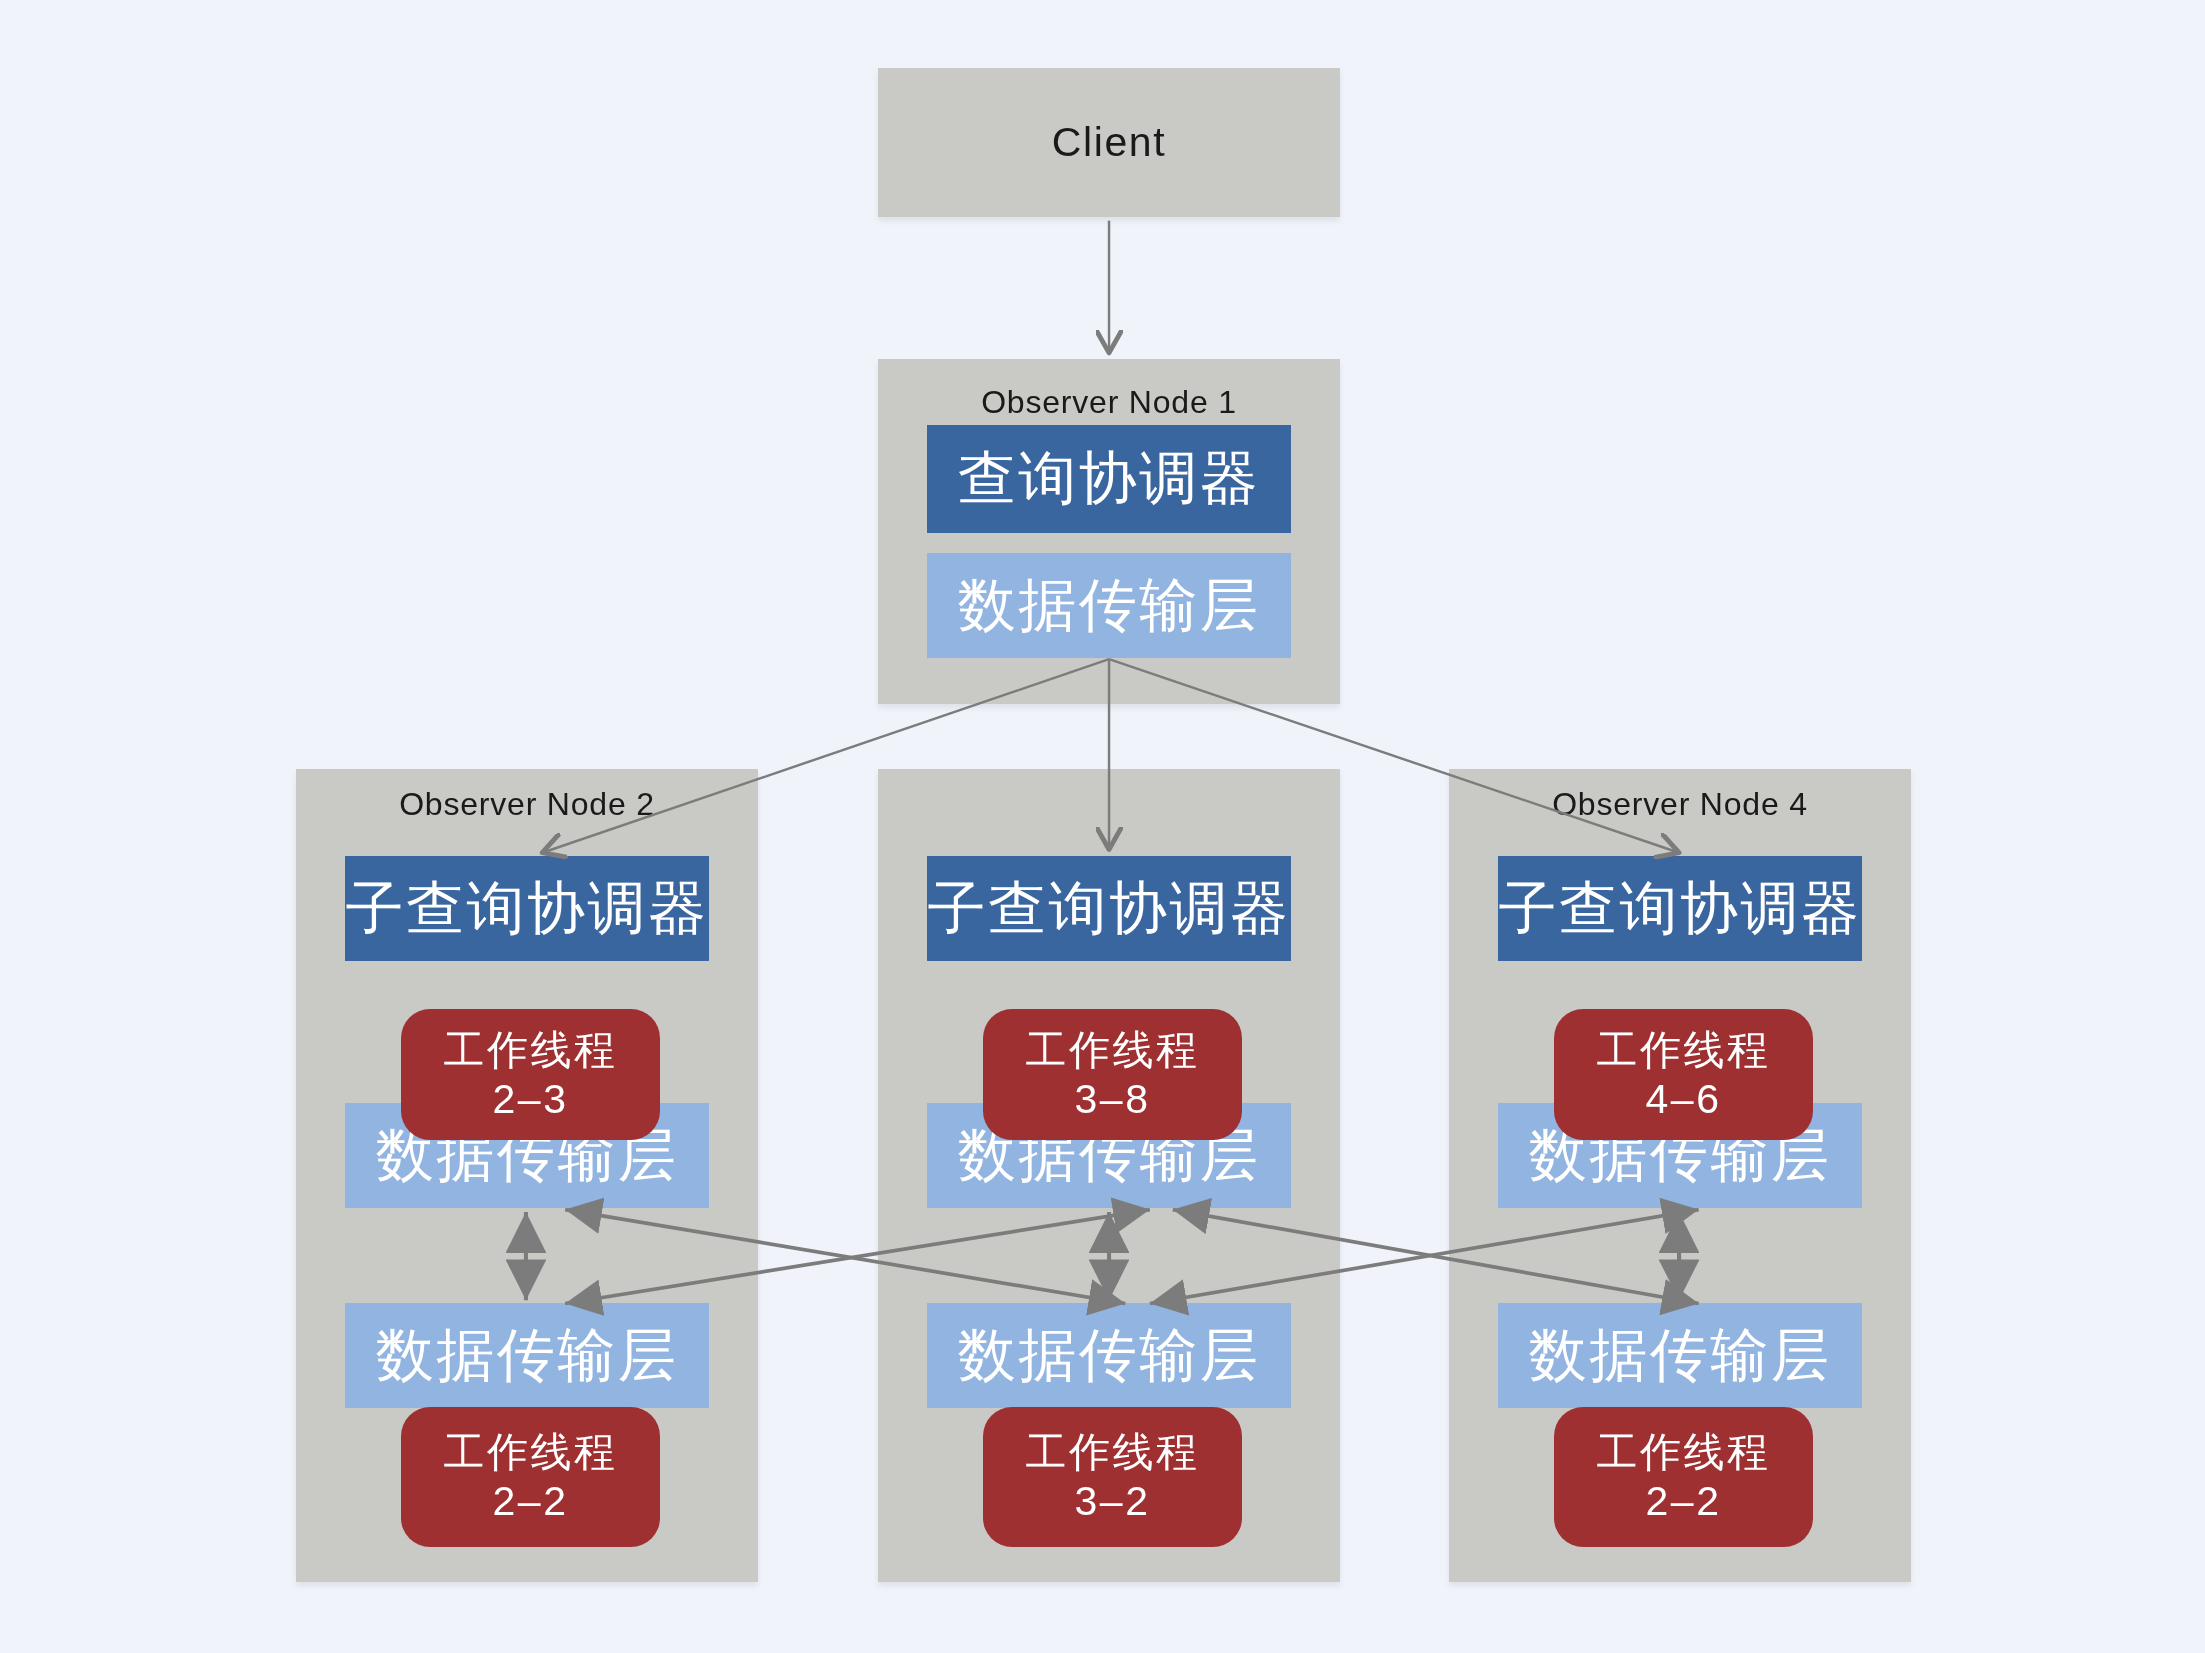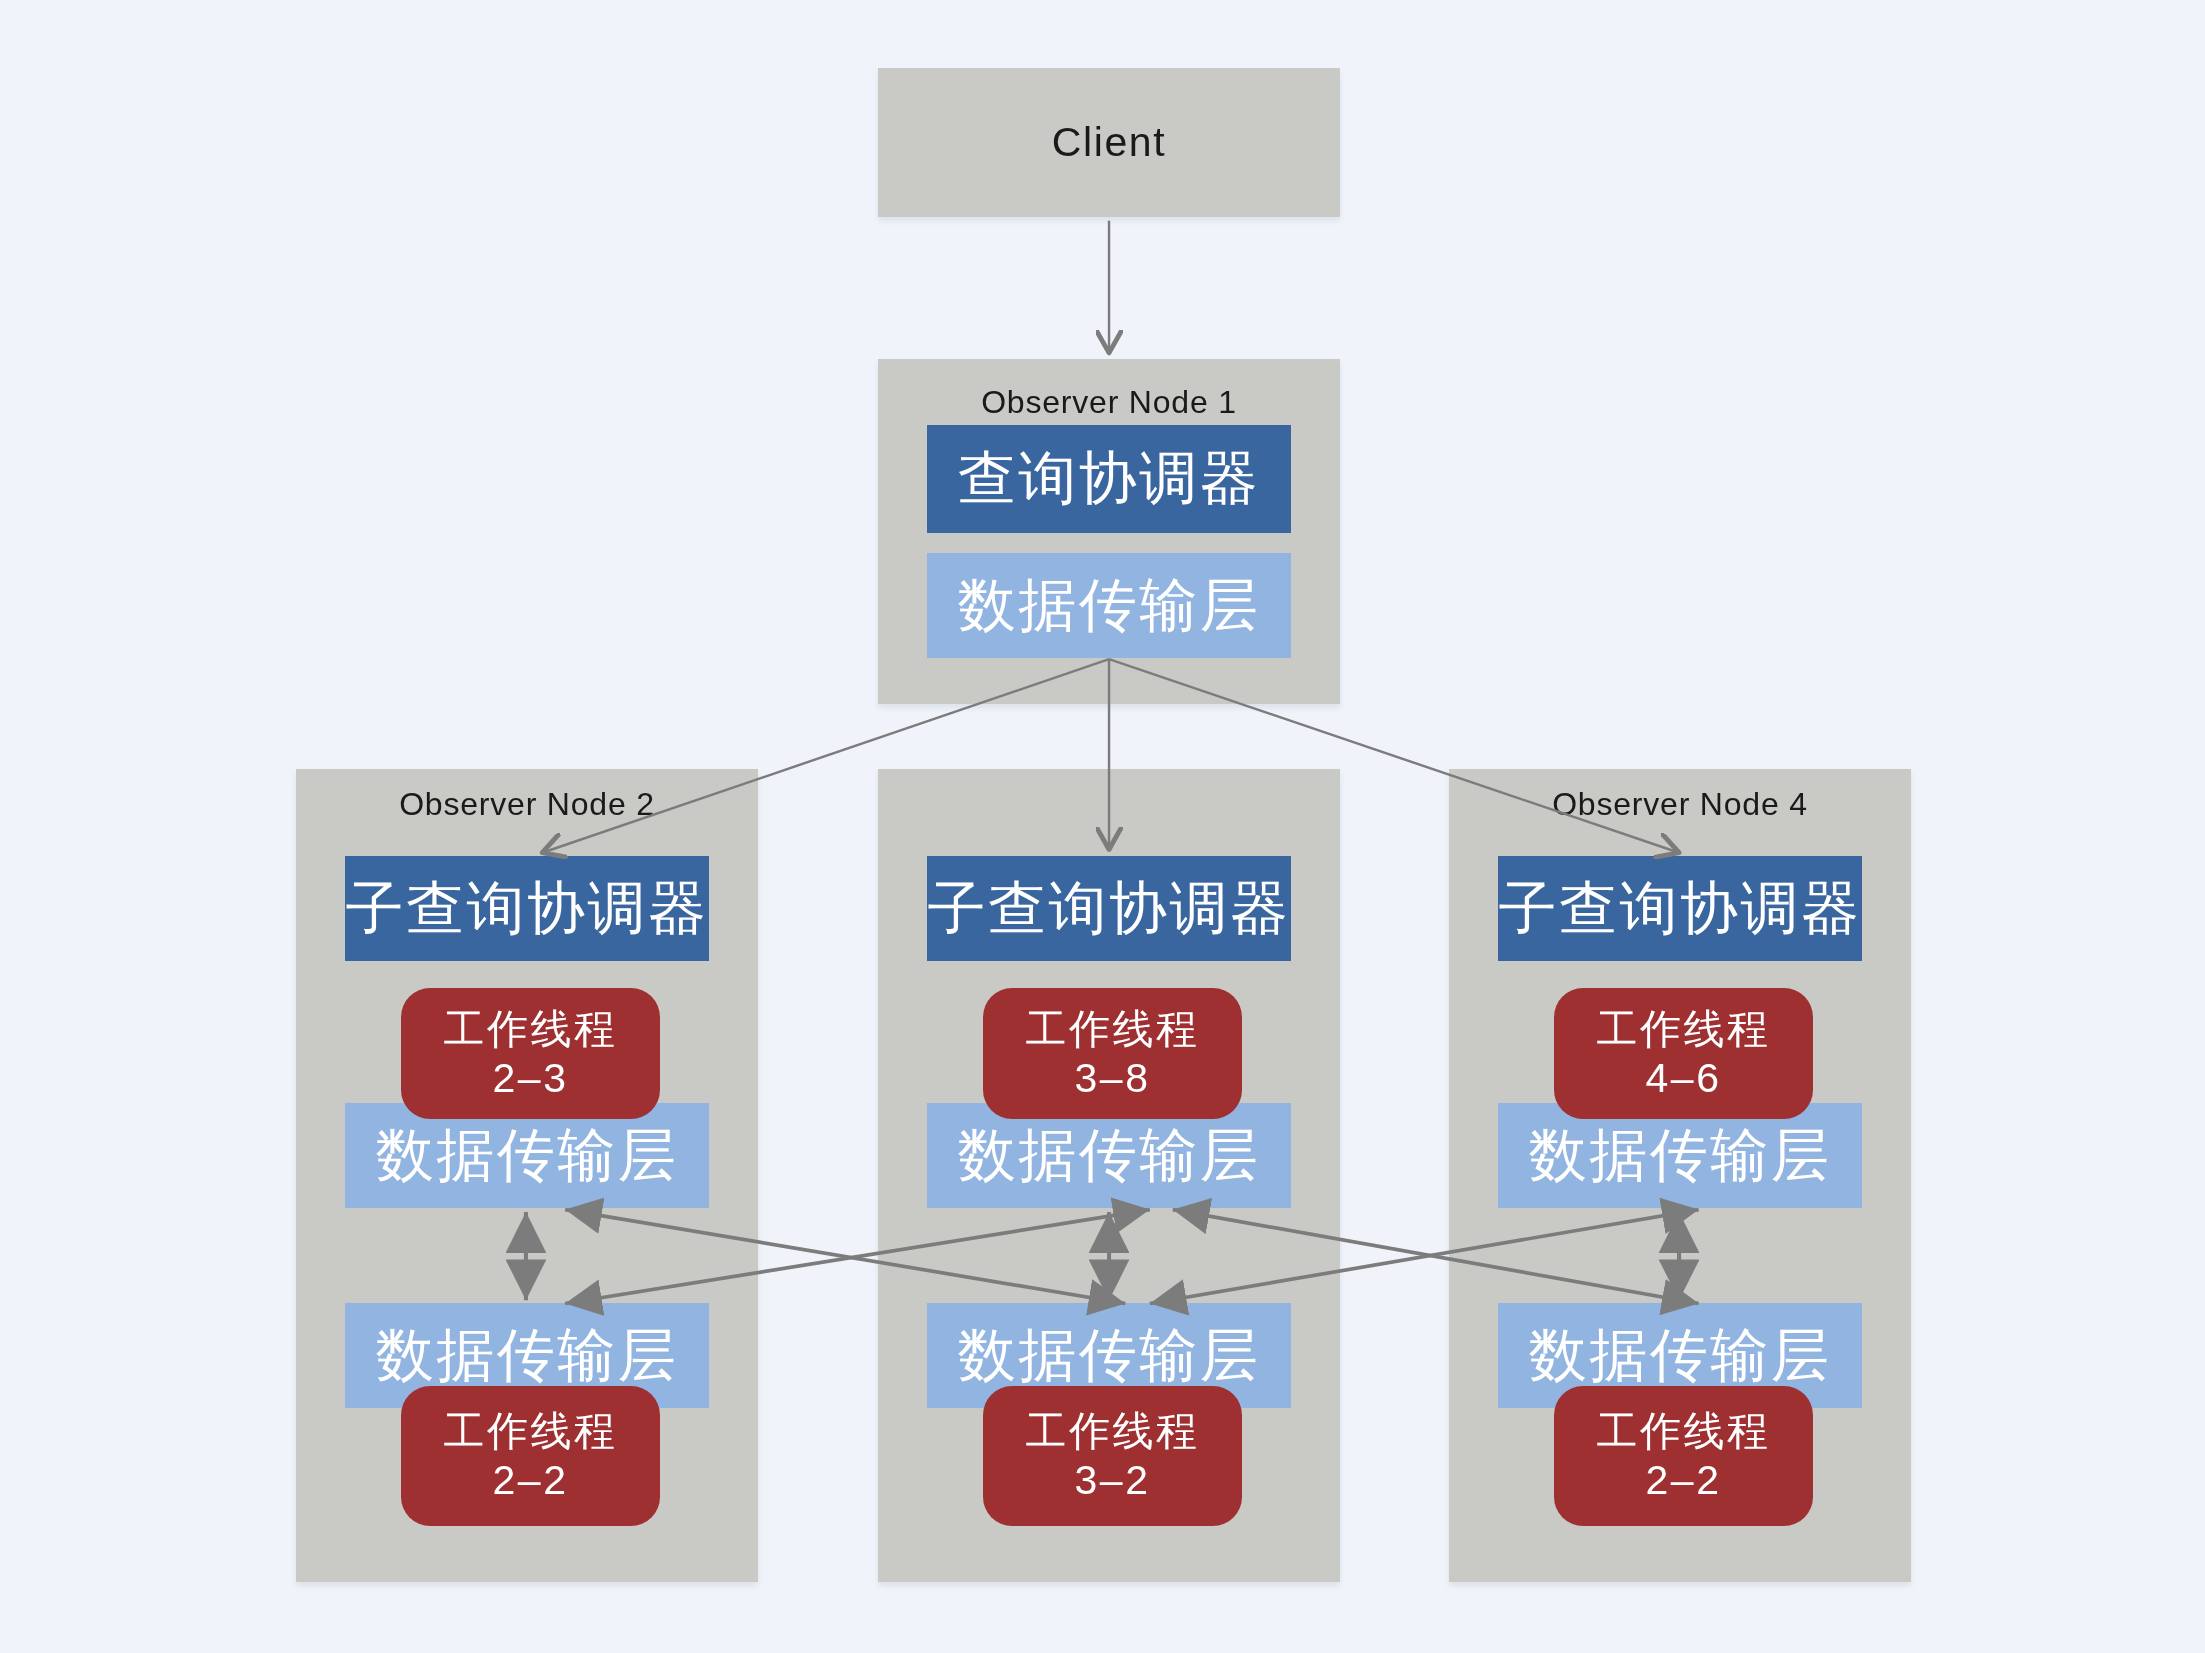--- a/index.html
+++ b/index.html
@@ -54,20 +54,21 @@
   .transport-bottom{top:534px;height:105px;}
 
   .worker{
     position:absolute;left:105px;width:259px;
     background:var(--accent-red,#9e3032);
     border-radius:29px;
     display:flex;flex-direction:column;align-items:center;justify-content:center;
     color:var(--box-text,#ffffff);
     font-size:41px;letter-spacing:2.5px;line-height:49px;
     z-index:2;
+    margin-top:21px;
   }
   .worker-top{top:219px;height:131px;}
   .worker-bottom{top:617px;height:140px;}
 
   svg.overlay{position:absolute;left:0;top:0;z-index:5;pointer-events:none;}
   .arrow-line{stroke:var(--arrow,#7c7c7c);fill:none;}
   .thin{stroke-width:3;}
   .thick{stroke-width:5;}
   .diag{stroke-width:4.5;}
   .mk-tri{fill:var(--arrow,#7c7c7c);}

